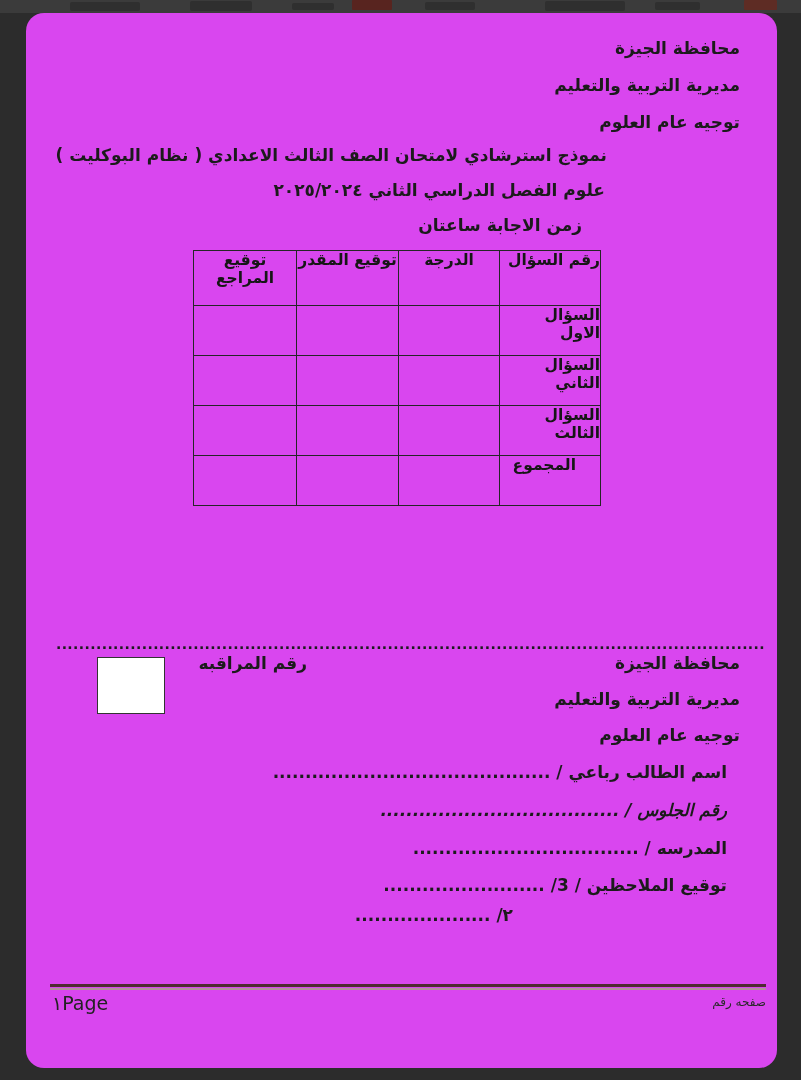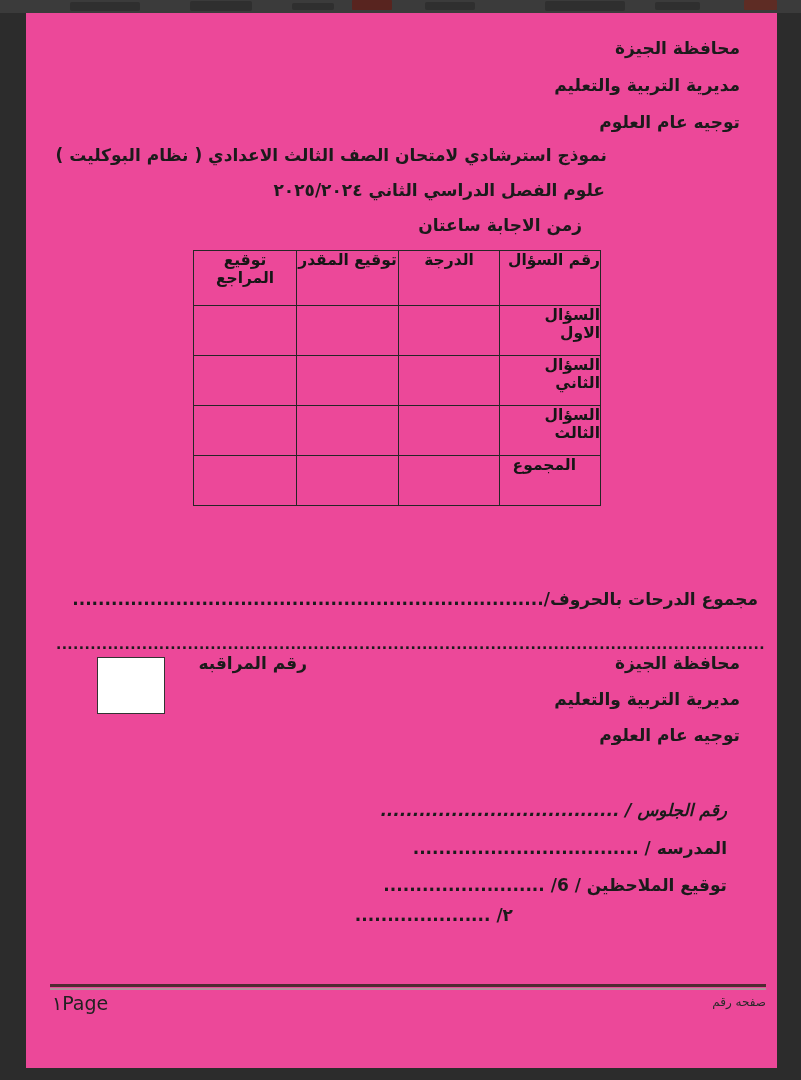--- a/index.html
+++ b/index.html
@@ -9,21 +9,21 @@
     font-family:"DejaVu Sans","Liberation Sans",sans-serif;
   }
   .abs{position:absolute;}
   
   .top-strip{left:0;top:0;width:801px;height:13px;background:#3b3b3b;}
   .blob{position:absolute;background:#2f2f2f;border-radius:2px;}
   .redpatch{position:absolute;border-radius:1px;}
   
   .page{
     left:26px;top:13px;width:751px;height:1055px;
-    background:#ec4899;direction:rtl;color:#1b1b1b;font-weight:bold;
+    background:#d946ef;direction:rtl;color:#1b1b1b;font-weight:bold;border-radius:18px;
   }
   .line{position:absolute;font-size:17px;white-space:nowrap;line-height:22px;}
   .dotline{font-size:17px;}
   .sep{
     position:absolute;left:29px;right:12px;top:623px;height:16px;
     overflow:hidden;font-size:14px;letter-spacing:.4px;white-space:nowrap;
   }
   table.grades{
     position:absolute;left:167px;top:237px;width:407px;
     border-collapse:collapse;table-layout:fixed;
@@ -107,34 +107,34 @@
       </tr>
       <tr class="total">
         <td class="qlabel">المجموع</td>
         <td></td>
         <td></td>
         <td></td>
       </tr>
     </tbody>
   </table>
 
-  <div class="line dotline" style="top:575px;right:19px;">مجموع الدرحات بالحروف/.........................................................................</div>
 
   <div class="sep">................................................................................................................................................................</div>
 
   <div class="line" style="top:639px;right:37px;">محافظة الجيزة</div>
   <div class="line" style="top:639px;right:470px;">رقم المراقبه</div>
   <div class="obs-box"></div>
 
   <div class="line" style="top:675px;right:37px;">مديرية التربية والتعليم</div>
   <div class="line" style="top:711px;right:37px;">توجيه عام العلوم</div>
 
+  <div class="line dotline" style="top:748px;right:50px;">اسم الطالب رباعي / ...........................................</div>
   <div class="line dotline" style="top:786px;right:50px;font-style:italic;">رقم الجلوس / .....................................</div>
   <div class="line dotline" style="top:824px;right:50px;">المدرسه / ...................................</div>
-  <div class="line dotline" style="top:861px;right:50px;">توقيع الملاحظين / 6/ .........................</div>
+  <div class="line dotline" style="top:861px;right:50px;">توقيع الملاحظين / 3/ .........................</div>
   <div class="line dotline" style="top:891px;right:264px;">٢/ .....................</div>
 
   <div class="rule-dark"></div>
   <div class="rule-light"></div>
   <div class="footer-ar">صفحه رقم</div>
   <div class="footer-en">١Page</div>
 
 </div>
 
 </body></html>

